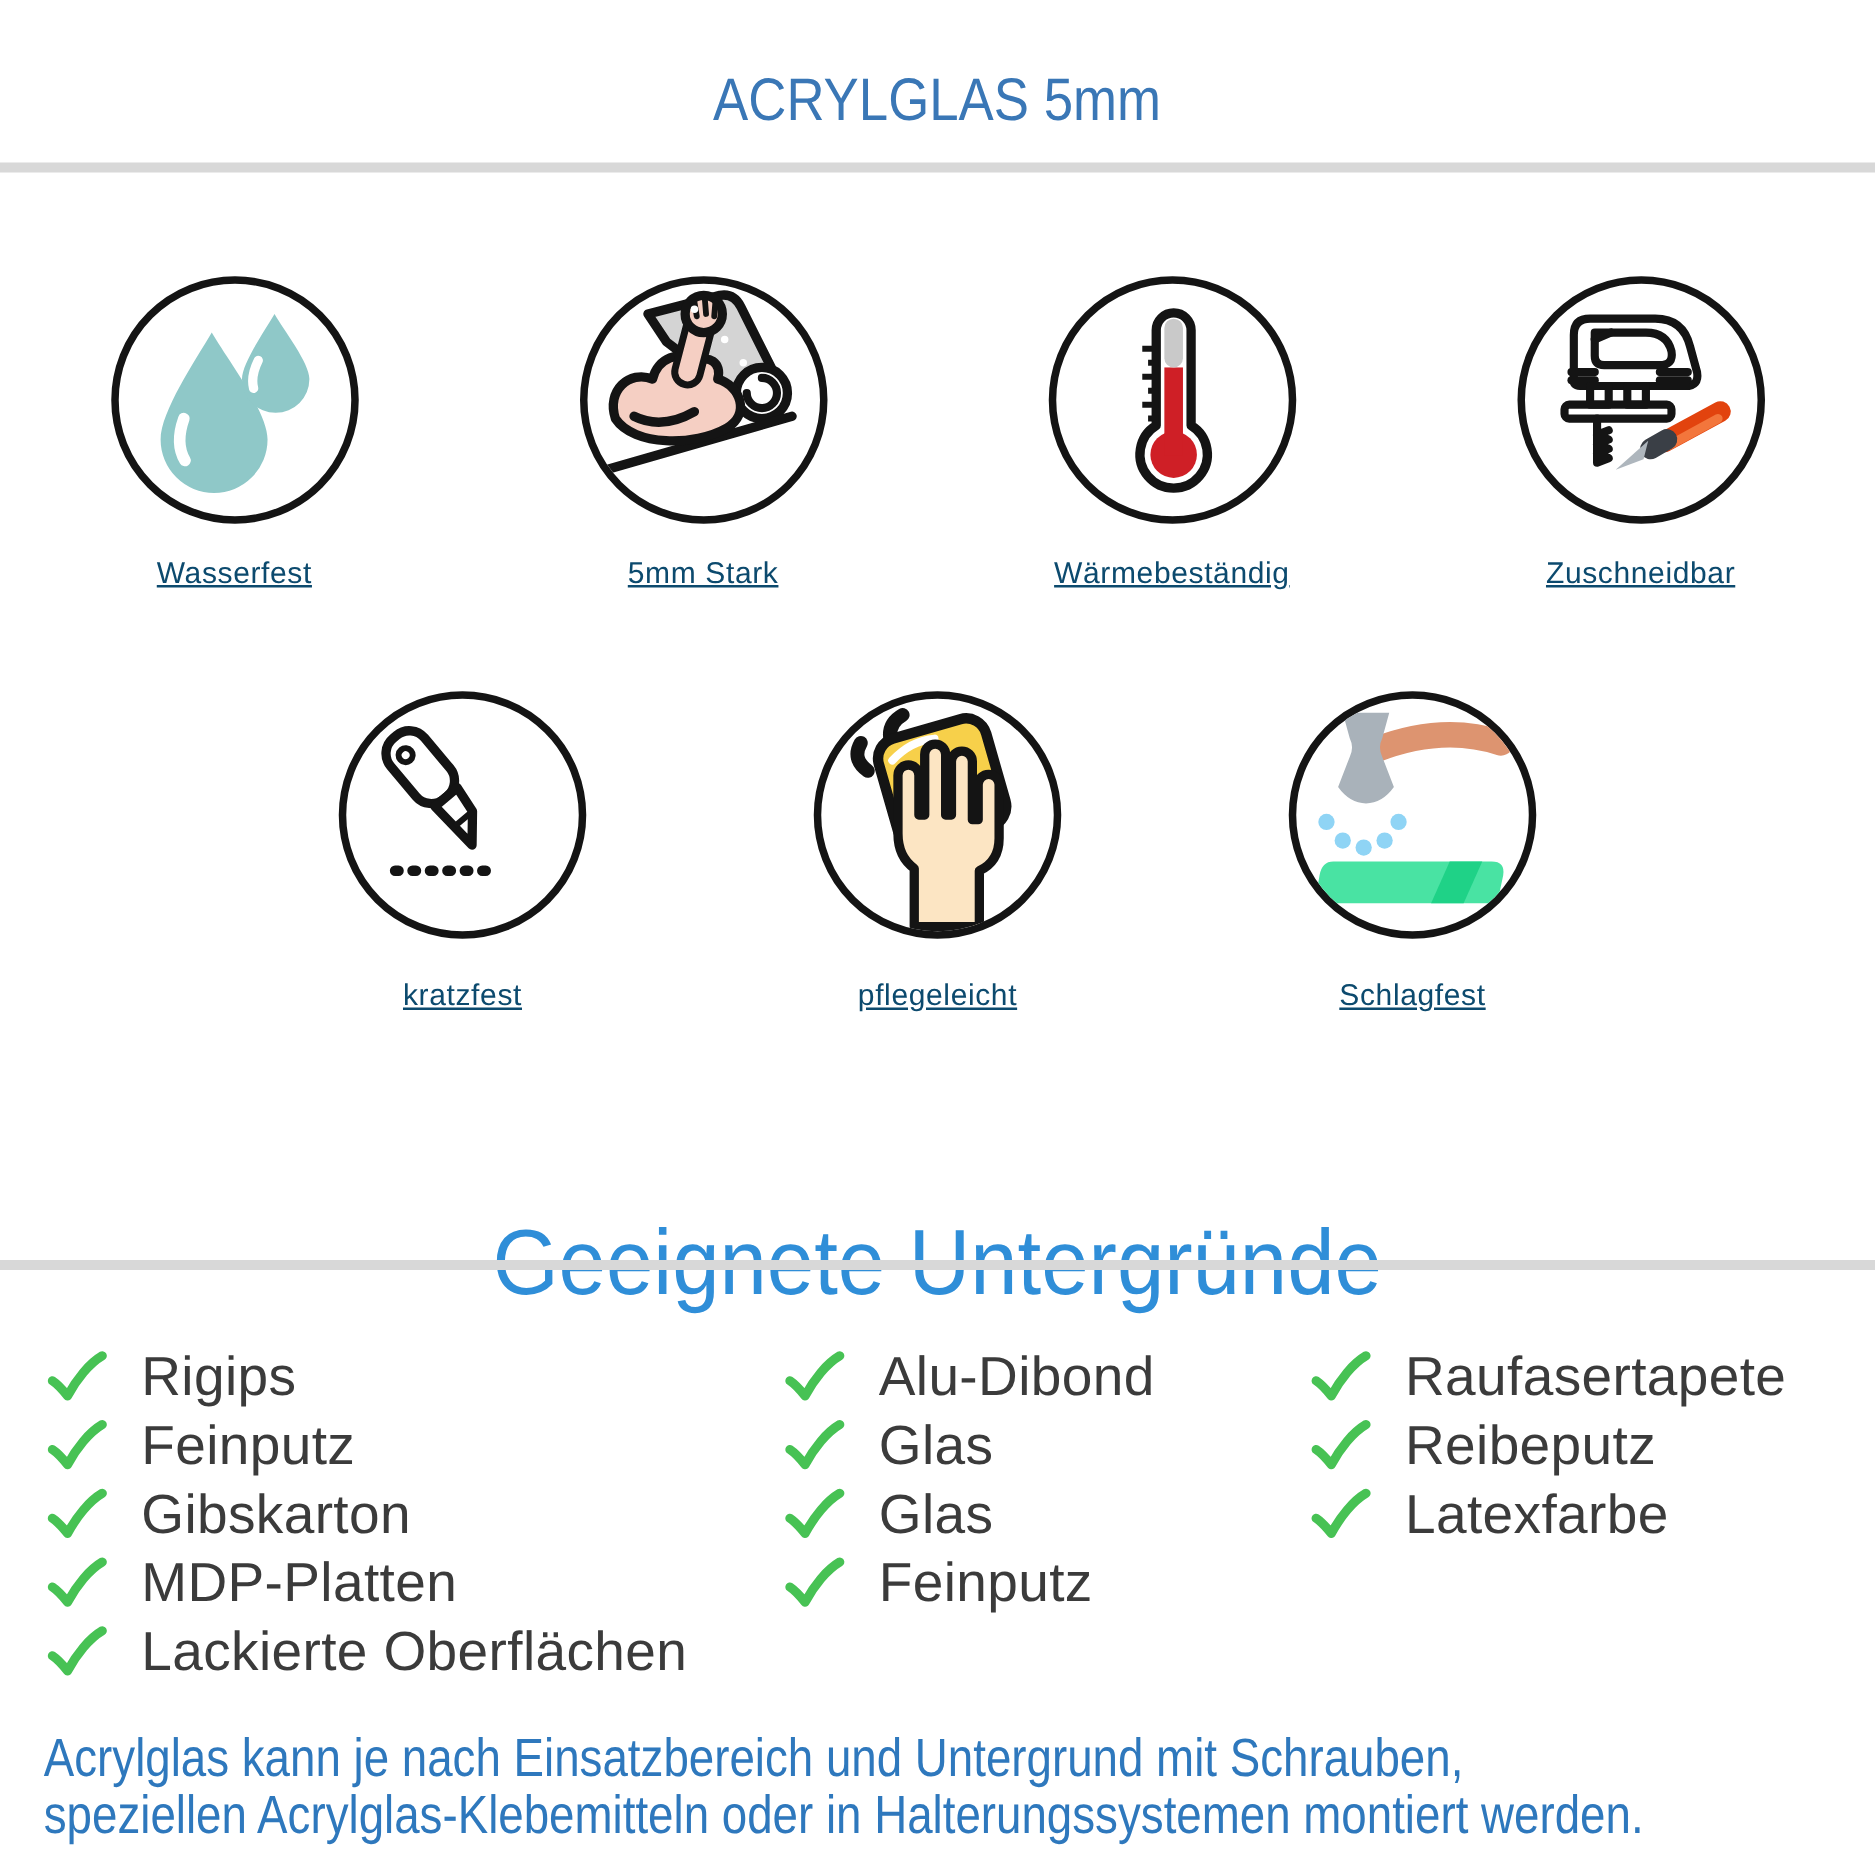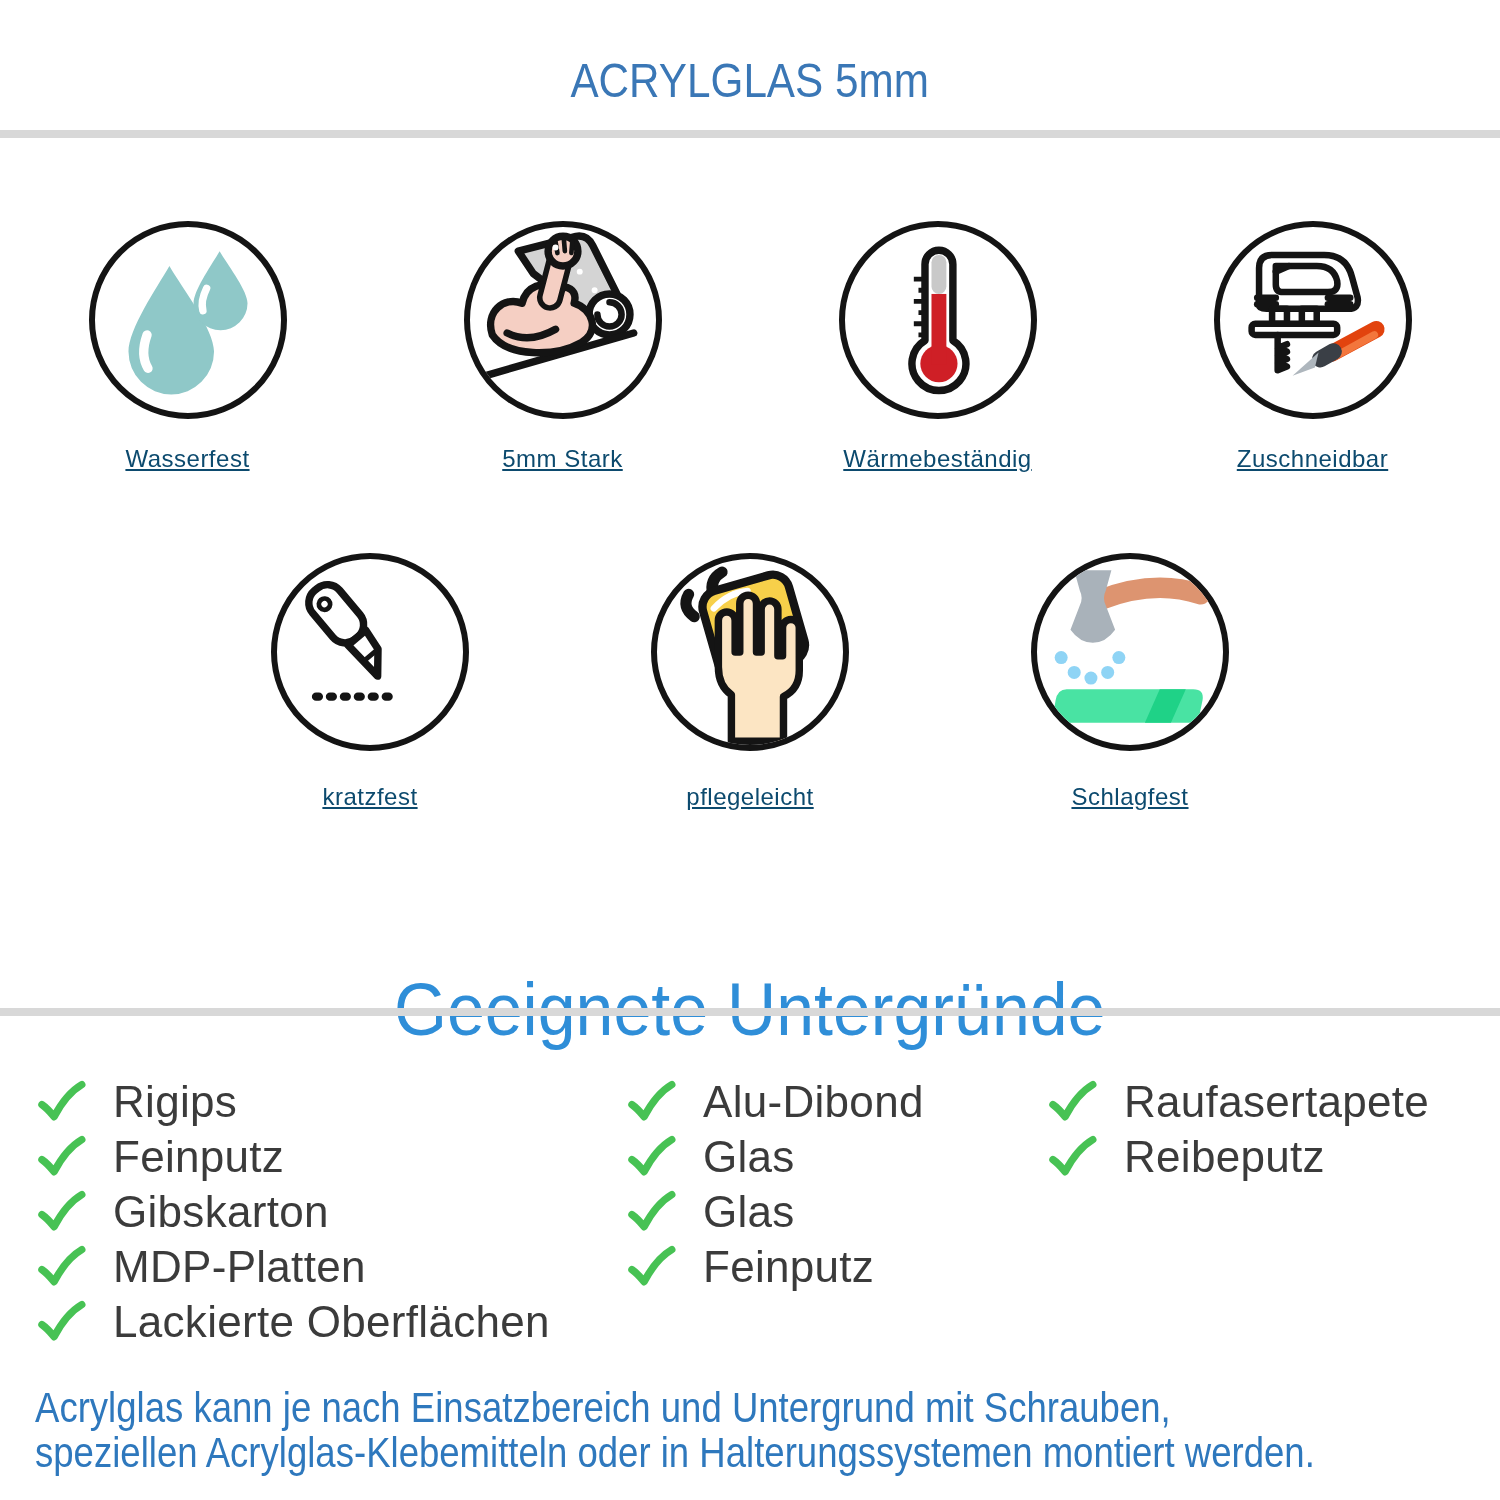--- a/index.html
+++ b/index.html
@@ -267,19 +267,25 @@
           <path d="M8 33 C14 37 18 42 22 47 C30 32 42 17 54 10" stroke="#47c254" stroke-width="8.5" fill="none" stroke-linecap="round" stroke-linejoin="round"></path>
         </svg>
       <span class="check-label">Raufasertapete</span>
     </div>
     <div class="check-item">
       <svg viewBox="0 0 60 60">
           <path d="M8 33 C14 37 18 42 22 47 C30 32 42 17 54 10" stroke="#47c254" stroke-width="8.5" fill="none" stroke-linecap="round" stroke-linejoin="round"></path>
         </svg>
       <span class="check-label">Reibeputz</span>
     </div>
+    <div class="check-item">
+      <svg viewBox="0 0 60 60">
+          <path d="M8 33 C14 37 18 42 22 47 C30 32 42 17 54 10" stroke="#47c254" stroke-width="8.5" fill="none" stroke-linecap="round" stroke-linejoin="round"></path>
+        </svg>
+      <span class="check-label">Latexfarbe</span>
+    </div>
   </div>
 </div>
 
 <div class="footer-note">
   <div>Acrylglas kann je nach Einsatzbereich und Untergrund mit Schrauben,</div>
   <div>speziellen Acrylglas-Klebemitteln oder in Halterungssystemen montiert werden.</div>
 </div>
 
 </body></html>

